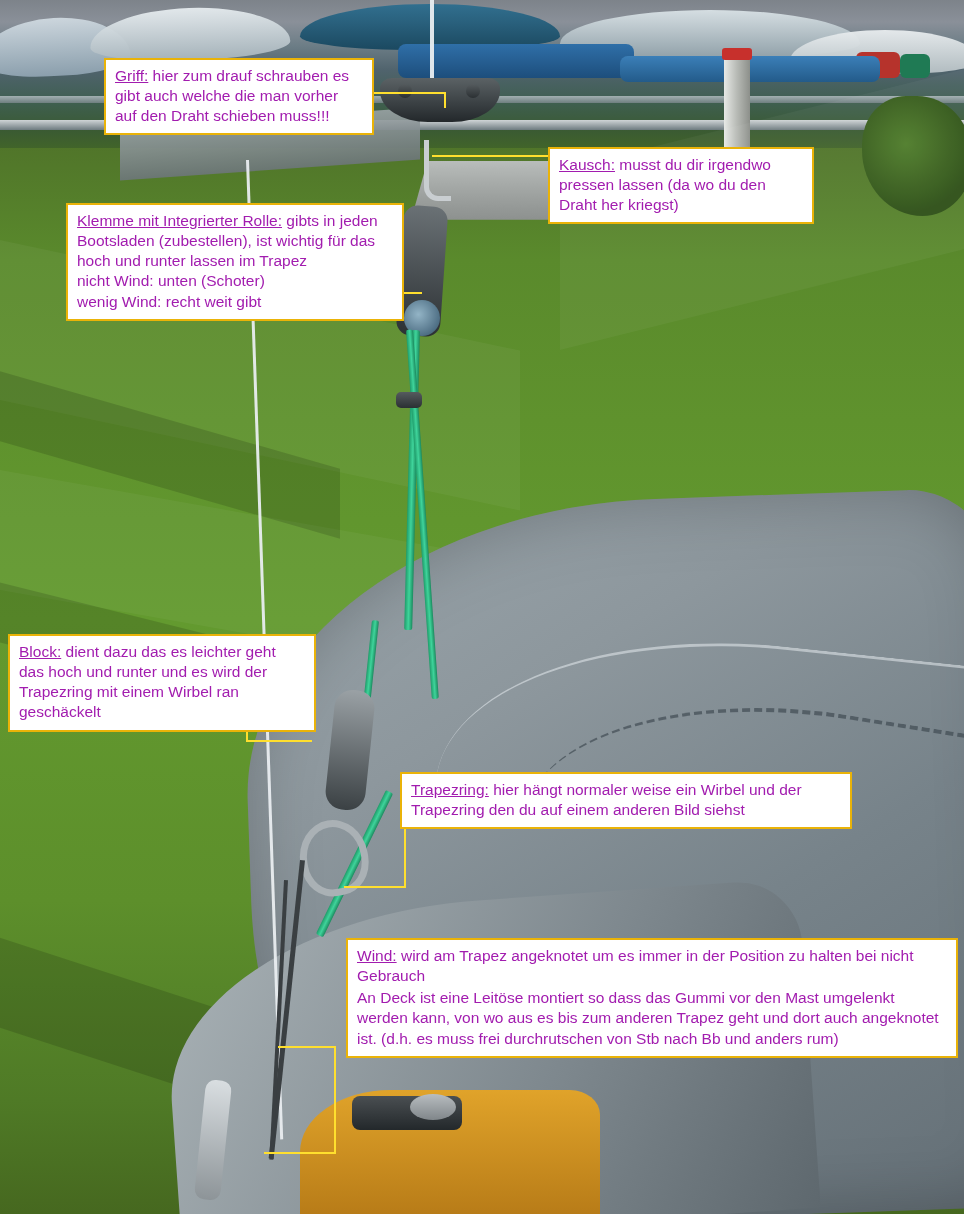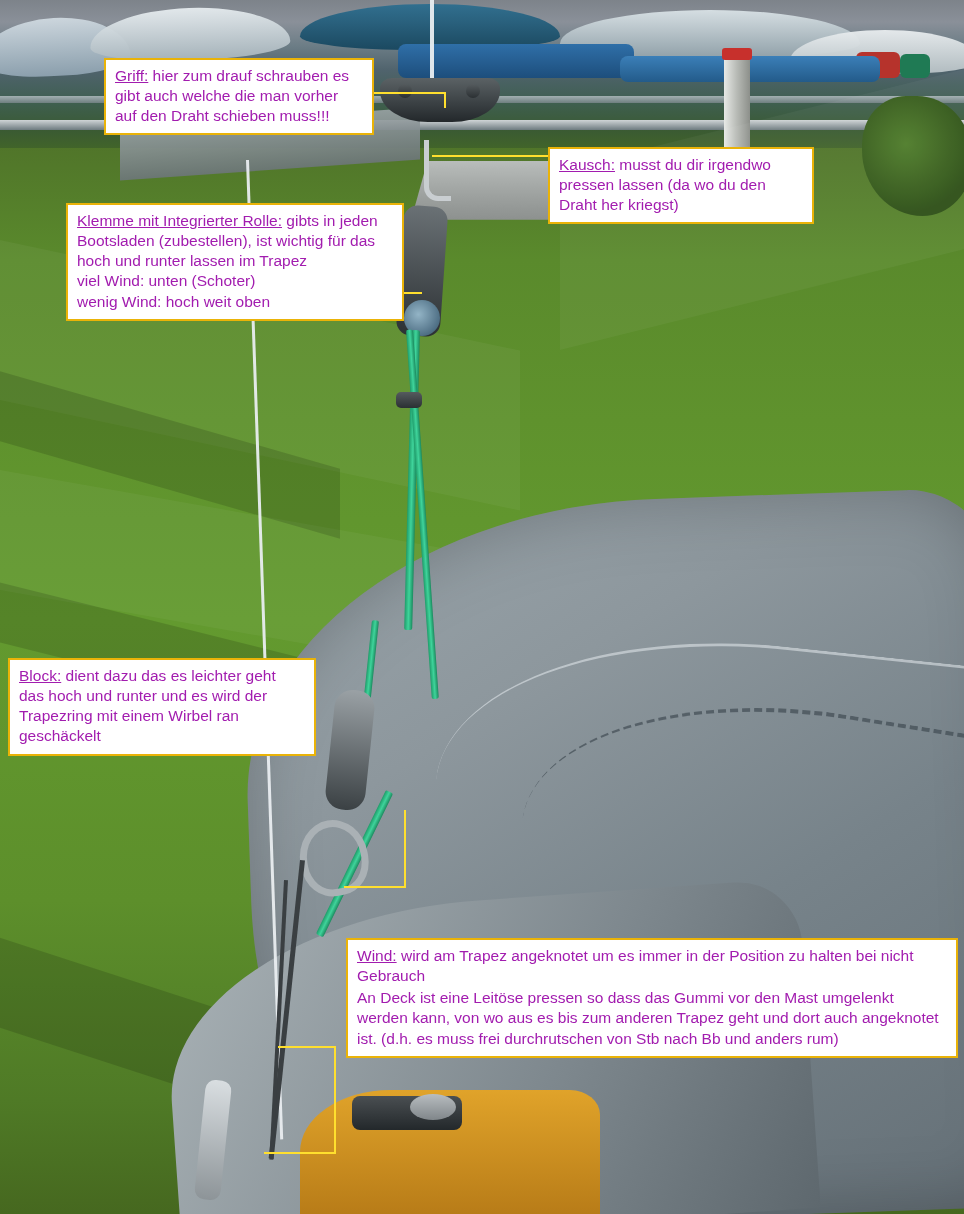--- a/index.html
+++ b/index.html
@@ -321,27 +321,30 @@
   <div class="callout" style="left:104px; top:58px; width:270px;">
     <span class="term">Griff:</span><span> hier zum drauf schrauben es gibt auch welche die man vorher auf den Draht schieben muss!!!</span>
   </div>
 
   <div class="callout" style="left:548px; top:115px; width:266px;margin-top:32px;">
     <span class="term">Kausch:</span><span> musst du dir irgendwo pressen lassen (da wo du den Draht her kriegst)</span>
   </div>
 
   <div class="callout" style="left:66px; top:203px; width:338px;">
     <span class="term">Klemme mit Integrierter Rolle:</span><span> gibts in jeden Bootsladen (zubestellen), ist wichtig für das hoch und runter lassen im Trapez</span>
-    <div>viel Wind: unten (Schoter)</div>
-    <div>wenig Wind: hoch weit oben</div>
-  </div>
-
-  <div class="callout" style="left:8px; top:634px; width:308px;margin-top:24px;">
+    <div>nicht Wind: unten (Schoter)</div>
+    <div>wenig Wind: recht weit gibt</div>
+  </div>
+
+  <div class="callout" style="left:8px; top:634px; width:308px;">
     <span class="term">Block:</span><span> dient dazu das es leichter geht das hoch und runter und es wird der Trapezring  mit einem Wirbel ran geschäckelt</span>
   </div>
 
+  <div class="callout" style="left:400px; top:772px; width:452px;">
+    <span class="term">Trapezring:</span><span>  hier hängt normaler weise ein Wirbel und der  Trapezring  den du auf einem anderen Bild siehst</span>
+  </div>
 
   <div class="callout" style="left:346px; top:938px; width:612px;">
     <span class="term">Wind:</span><span> wird am Trapez  angeknotet um es immer  in der Position zu halten bei nicht Gebrauch</span>
-    <div style="margin-top:2px;">An Deck ist eine Leitöse pressen so dass das Gummi vor den Mast umgelenkt werden kann, von wo aus es bis zum anderen Trapez geht und dort auch angeknotet ist. (d.h. es muss frei durchrutschen von Stb nach Bb und anders rum)</div>
+    <div style="margin-top:2px;">An Deck ist eine Leitöse montiert so dass das Gummi vor den Mast umgelenkt werden kann, von wo aus es bis zum anderen Trapez geht und dort auch angeknotet ist. (d.h. es muss frei durchrutschen von Stb nach Bb und anders rum)</div>
   </div>
 
 </div>
 
 </body></html>

